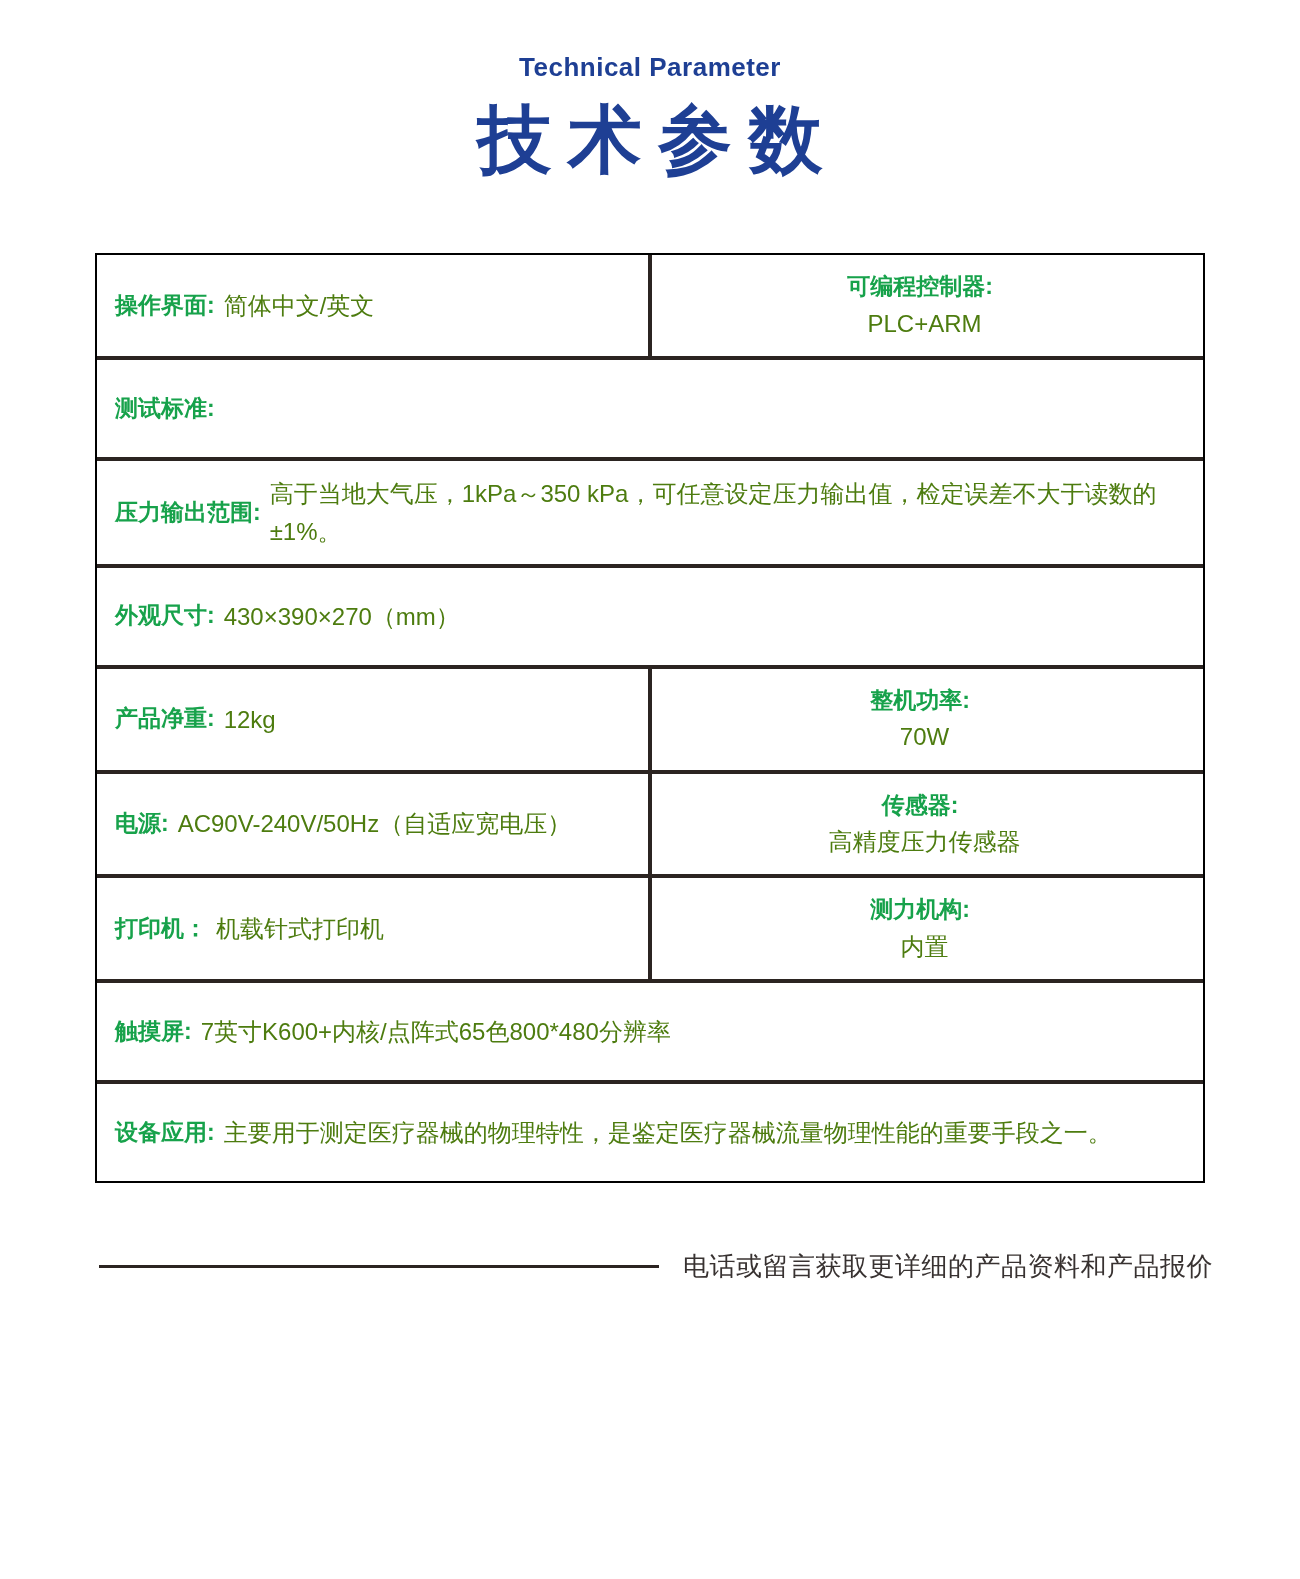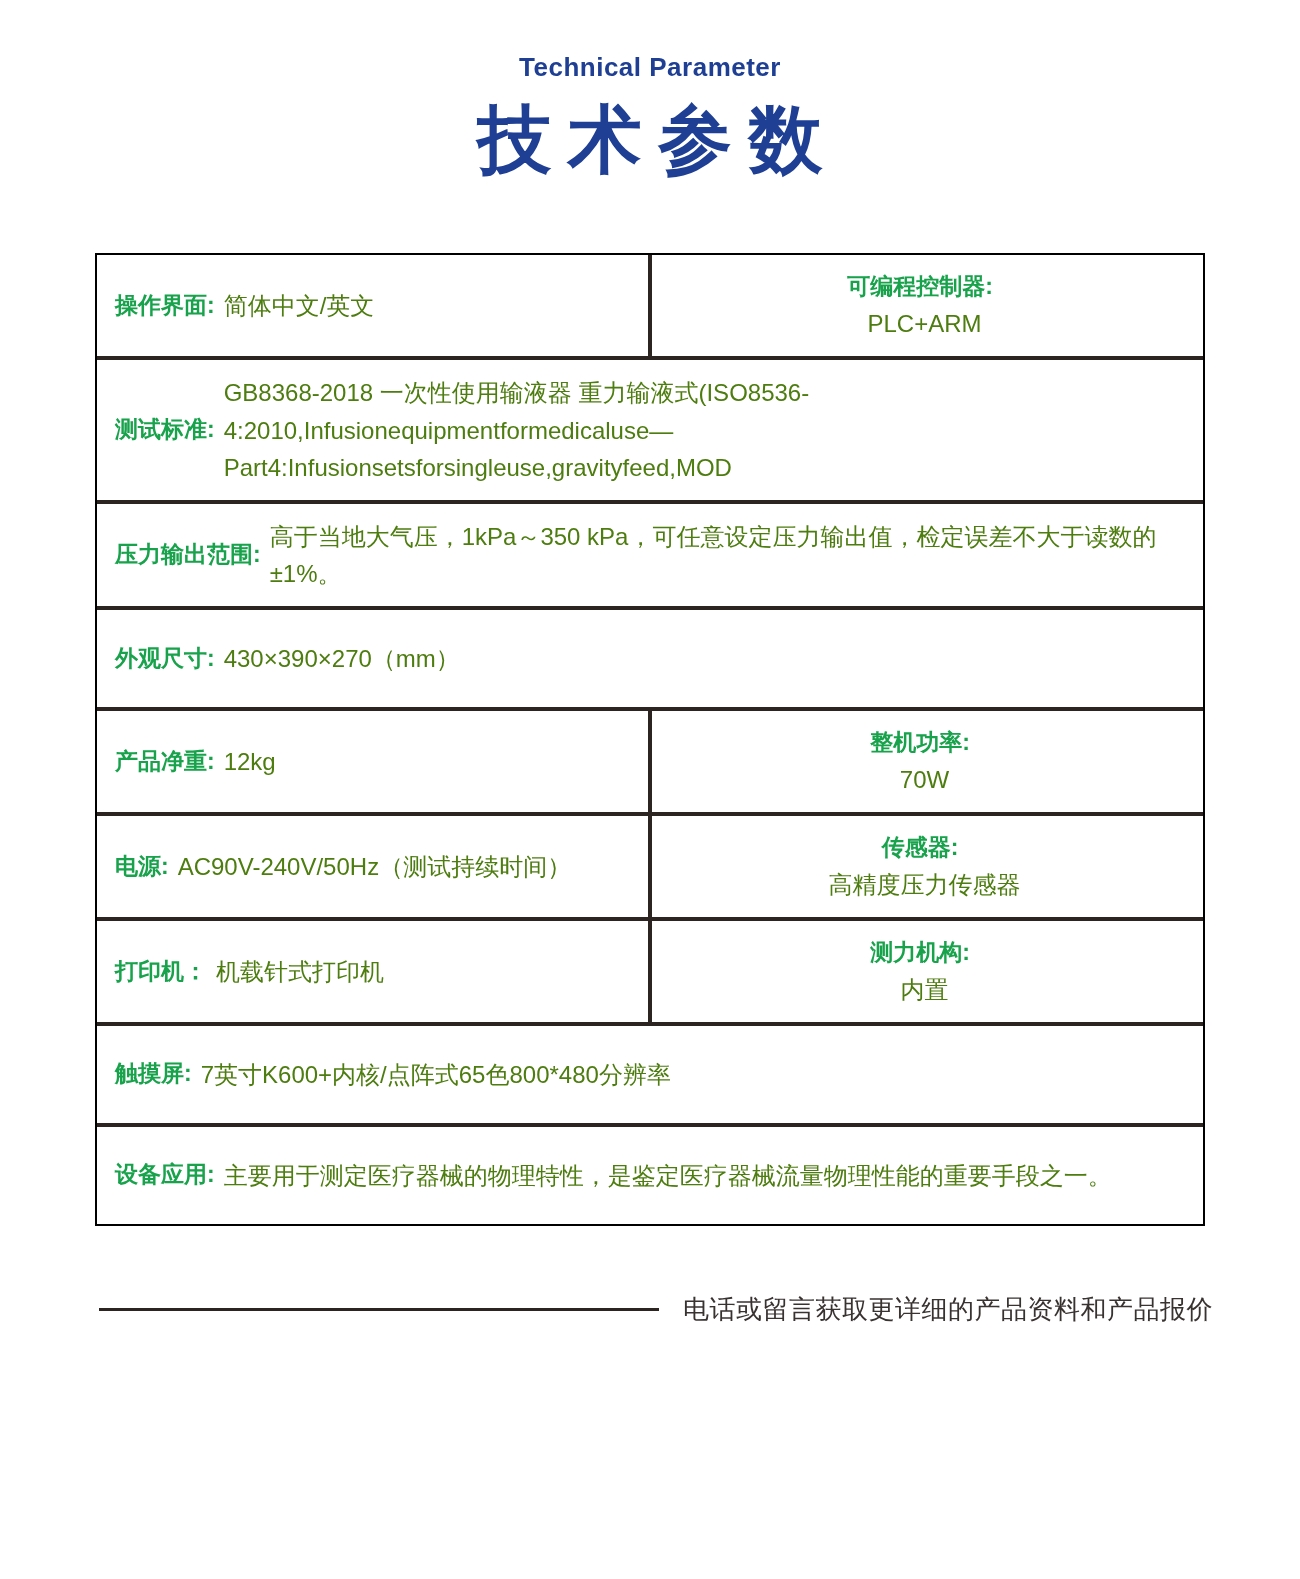--- a/index.html
+++ b/index.html
@@ -108,21 +108,20 @@
           <span class="value">简体中文/英文</span>
         </div>
         <div class="cell">
           <span class="label">可编程控制器:</span>
           <span class="value">PLC+ARM</span>
         </div>
       </div>
       <div class="row single">
         <div class="cell">
           <span class="label">测试标准:</span>
-          <span class="value">GB8368-2018 一次性使用输液器 重力输液式(ISO8536-4:2010,Infusionequipmentformedicaluse—Part4:Infusionsetsforsingleuse,gravityfeed,MOD</span>
         </div>
       </div>
       <div class="row single">
         <div class="cell">
           <span class="label">压力输出范围:</span>
           <span class="value">高于当地大气压，1kPa～350 kPa，可任意设定压力输出值，检定误差不大于读数的±1%。</span>
         </div>
       </div>
       <div class="row double">
         <div class="cell">
@@ -136,21 +135,21 @@
           <span class="value">12kg</span>
         </div>
         <div class="cell">
           <span class="label">整机功率:</span>
           <span class="value">70W</span>
         </div>
       </div>
       <div class="row double">
         <div class="cell">
           <span class="label">电源:</span>
-          <span class="value">AC90V-240V/50Hz（测试持续时间）</span>
+          <span class="value">AC90V-240V/50Hz（自适应宽电压）</span>
         </div>
         <div class="cell">
           <span class="label">传感器:</span>
           <span class="value">高精度压力传感器</span>
         </div>
       </div>
       <div class="row double">
         <div class="cell">
           <span class="label">打印机：</span>
           <span class="value">机载针式打印机</span>

